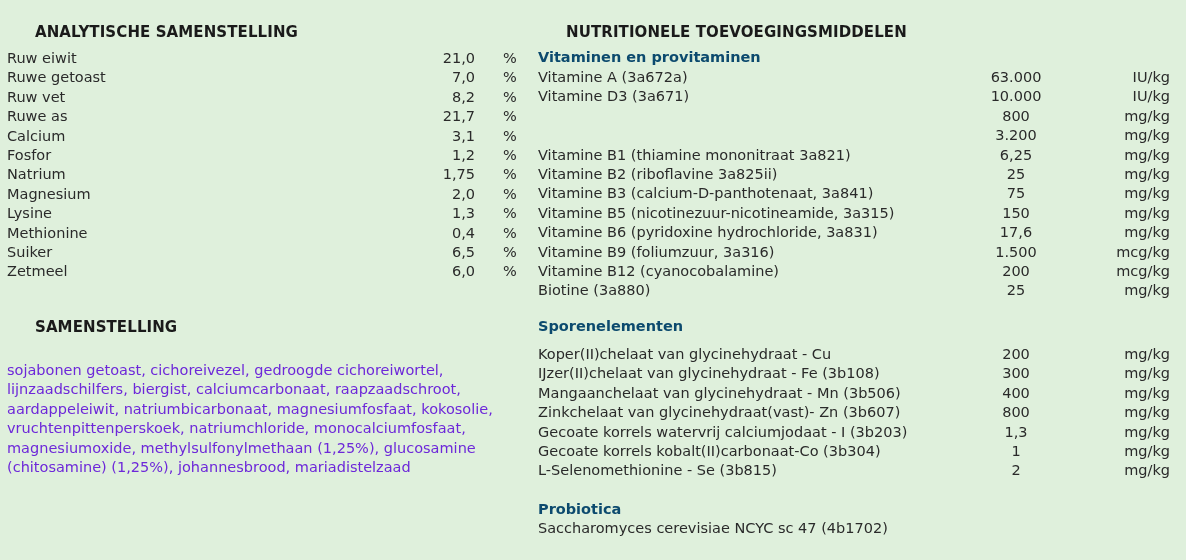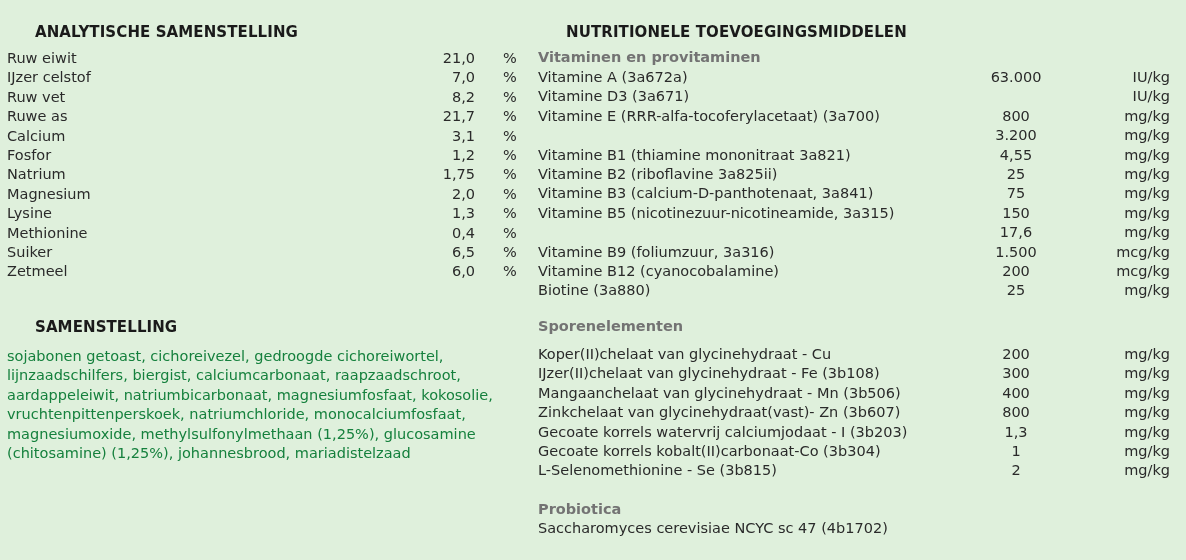--- a/index.html
+++ b/index.html
@@ -17,21 +17,21 @@
     font-size: 15px;
     color: #1a1a1a;
     letter-spacing: 0.1px;
     white-space: nowrap;
     margin-left: 28px;
   }
   .subheading {
     position: absolute;
     font-weight: bold;
     font-size: 14.5px;
-    color: #737373;
+    color: #0c4a6e;
     white-space: nowrap;
   }
   .rows { position: absolute; }
   .row {
     position: relative;
     height: 19.4px;
     line-height: 19.4px;
     font-size: 14.5px;
     white-space: nowrap;
   }
@@ -44,39 +44,39 @@
   #analytic .unit { left: 496px; width: 20px; text-align: left; }
 
   
   #vitamins .val, #trace .val { left: 400px; width: 156px; text-align: center; }
   #vitamins .unit, #trace .unit { left: 560px; width: 72px; }
 
   #probio .val { left: 384px; width: 220px; text-align: right; }
 
   .composition {
     position: absolute;
-    left: 7px; top: 347px;
+    left: 7px; top: 361px;
     width: 530px;
     font-size: 14.5px;
     line-height: 19.4px;
-    color: #15803d;
+    color: #6d28d9;
   }
 </style>
 </head>
 <body>
 
 <div class="heading" style="left:7px; top:23px;">ANALYTISCHE SAMENSTELLING</div>
 <div class="rows" id="analytic" style="left:7px; top:49px; width:530px;">
   <div class="row">
       <span class="lbl">Ruw eiwit</span>
       <span class="val">21,0</span>
       <span class="unit">%</span>
     </div>
   <div class="row">
-      <span class="lbl">IJzer celstof</span>
+      <span class="lbl">Ruwe getoast</span>
       <span class="val">7,0</span>
       <span class="unit">%</span>
     </div>
   <div class="row">
       <span class="lbl">Ruw vet</span>
       <span class="val">8,2</span>
       <span class="unit">%</span>
     </div>
   <div class="row">
       <span class="lbl">Ruwe as</span>
@@ -131,52 +131,53 @@
 <div class="heading" style="left:538px; top:23px;">NUTRITIONELE TOEVOEGINGSMIDDELEN</div>
 <div class="subheading" style="left:538px; top:49px;">Vitaminen en provitaminen</div>
 <div class="rows" id="vitamins" style="left:538px; top:68px; width:640px;">
   <div class="row">
       <span class="lbl">Vitamine A (3a672a)</span>
       <span class="val">63.000</span>
       <span class="unit">IU/kg</span>
     </div>
   <div class="row">
       <span class="lbl">Vitamine D3 (3a671)</span>
+      <span class="val">10.000</span>
       <span class="unit">IU/kg</span>
     </div>
   <div class="row">
-      <span class="lbl">Vitamine E (RRR-alfa-tocoferylacetaat) (3a700)</span>
       <span class="val">800</span>
       <span class="unit">mg/kg</span>
     </div>
   <div class="row">
       <span class="val">3.200</span>
       <span class="unit">mg/kg</span>
     </div>
   <div class="row">
       <span class="lbl">Vitamine B1 (thiamine mononitraat 3a821)</span>
-      <span class="val">4,55</span>
+      <span class="val">6,25</span>
       <span class="unit">mg/kg</span>
     </div>
   <div class="row">
       <span class="lbl">Vitamine B2 (riboflavine 3a825ii)</span>
       <span class="val">25</span>
       <span class="unit">mg/kg</span>
     </div>
   <div class="row">
       <span class="lbl">Vitamine B3 (calcium-D-panthotenaat, 3a841)</span>
       <span class="val">75</span>
       <span class="unit">mg/kg</span>
     </div>
   <div class="row">
       <span class="lbl">Vitamine B5 (nicotinezuur-nicotineamide, 3a315)</span>
       <span class="val">150</span>
       <span class="unit">mg/kg</span>
     </div>
   <div class="row">
+      <span class="lbl">Vitamine B6 (pyridoxine hydrochloride, 3a831)</span>
       <span class="val">17,6</span>
       <span class="unit">mg/kg</span>
     </div>
   <div class="row">
       <span class="lbl">Vitamine B9 (foliumzuur, 3a316)</span>
       <span class="val">1.500</span>
       <span class="unit">mcg/kg</span>
     </div>
   <div class="row">
       <span class="lbl">Vitamine B12 (cyanocobalamine)</span>

